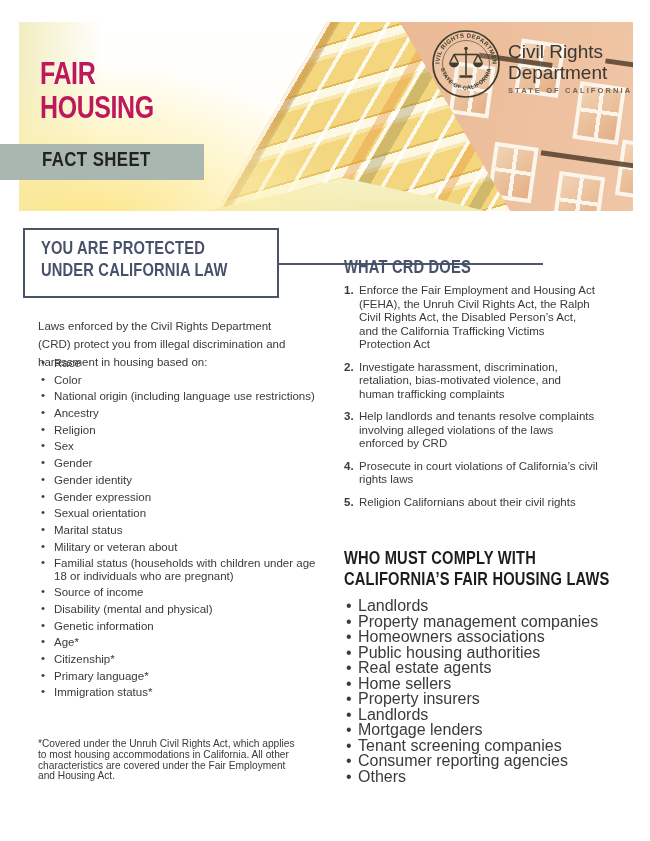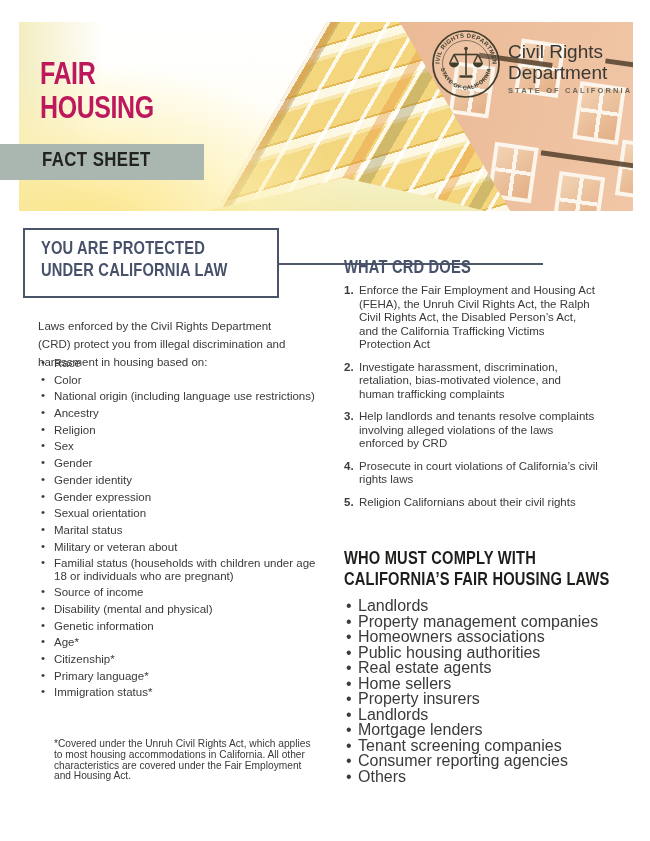--- a/index.html
+++ b/index.html
@@ -52,21 +52,21 @@
   
   .protect-box { position:absolute; left:23px; top:228px; width:256px; height:70px;
                  border:2px solid #4a5468; padding:7px 0 0 16px; }
   .slate-h { font-size:17.5px; line-height:22px; font-weight:bold; color:#47516a; letter-spacing:.2px; }
   .connector { position:absolute; left:279px; top:263px; width:264px; height:2px; background:#4e586a; }
   .intro { position:absolute; left:38px; top:317px; width:258px; font-size:11.5px; line-height:18px; }
   ul,ol { list-style:none; }
   .plist { position:absolute; left:38px; top:357px; width:288px; }
   .plist li { position:relative; padding-left:16px; font-size:11.5px; line-height:12.3px; margin-bottom:4.4px; }
   .plist li::before { content:"\2022"; position:absolute; left:3px; top:-1px; }
-  .footnote { position:absolute; left:38px; top:739px; width:266px; font-size:10.2px; line-height:10.8px;margin-left:16px; }
+  .footnote { position:absolute; left:38px; top:739px; width:266px; font-size:10.2px; line-height:10.8px; }
 
   
   .rhead { position:absolute; left:344px; top:256px; }
   .nlist { position:absolute; left:344px; top:284px; width:254px; }
   .nlist li { display:flex; font-size:11.5px; line-height:13.5px; margin-bottom:9px; }
   .num { font-weight:bold; min-width:15px; }
   .ntext { flex:1; }
   .rhead2 { position:absolute; left:344px; top:548px; color:#1d1d1b; }
   .rhead2 .slate-h { color:#1d1d1b; line-height:20.5px; display:block; }
   .clist { position:absolute; left:344px; top:598px; width:270px; }

